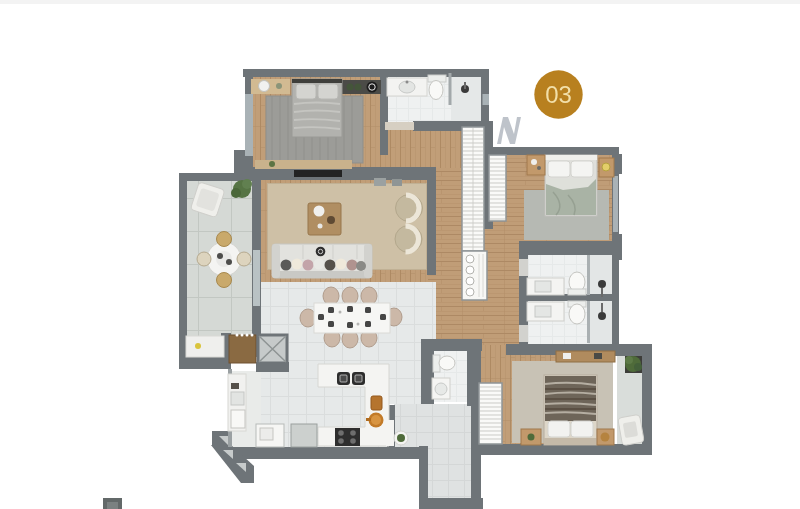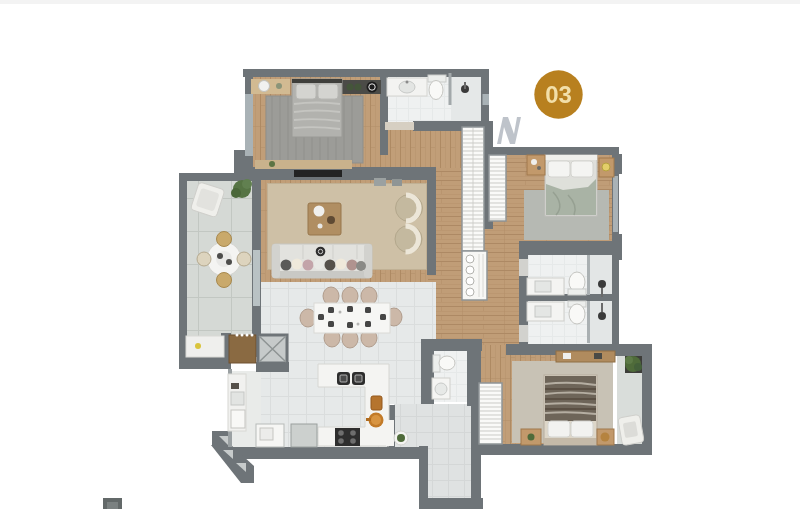--- a/index.html
+++ b/index.html
@@ -1,17 +1,17 @@
 <!DOCTYPE html>
 <html><head>
 <meta charset="utf-8">
 <style>
   html,body{margin:0;padding:0;background:#ffffff;}
   .page{width:800px;height:509px;position:relative;overflow:hidden;background:#ffffff;
-        font-family:"Liberation Sans", sans-serif;font-weight:bold;}
+        font-family:"Liberation Sans", sans-serif;}
   svg{display:block}
 </style>
 </head>
 <body>
 <div class="page">
 <svg width="800" height="509" viewBox="0 0 800 509" xmlns="http://www.w3.org/2000/svg">
 <defs>
   <pattern id="wood" width="10" height="42" patternUnits="userSpaceOnUse">
     <rect width="10" height="42" fill="#c19e78"></rect>
     <rect x="0" width="1" height="42" fill="#ae8a63"></rect>

